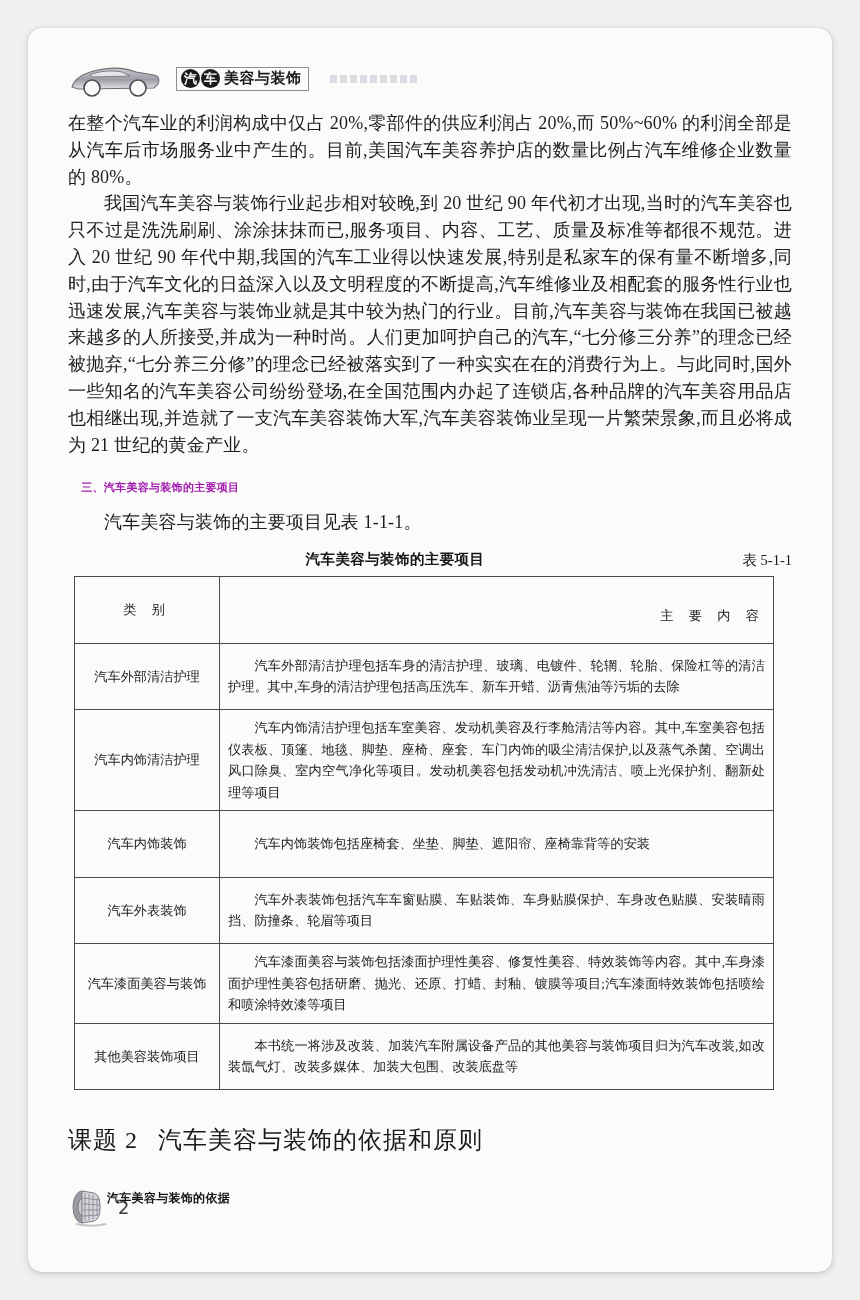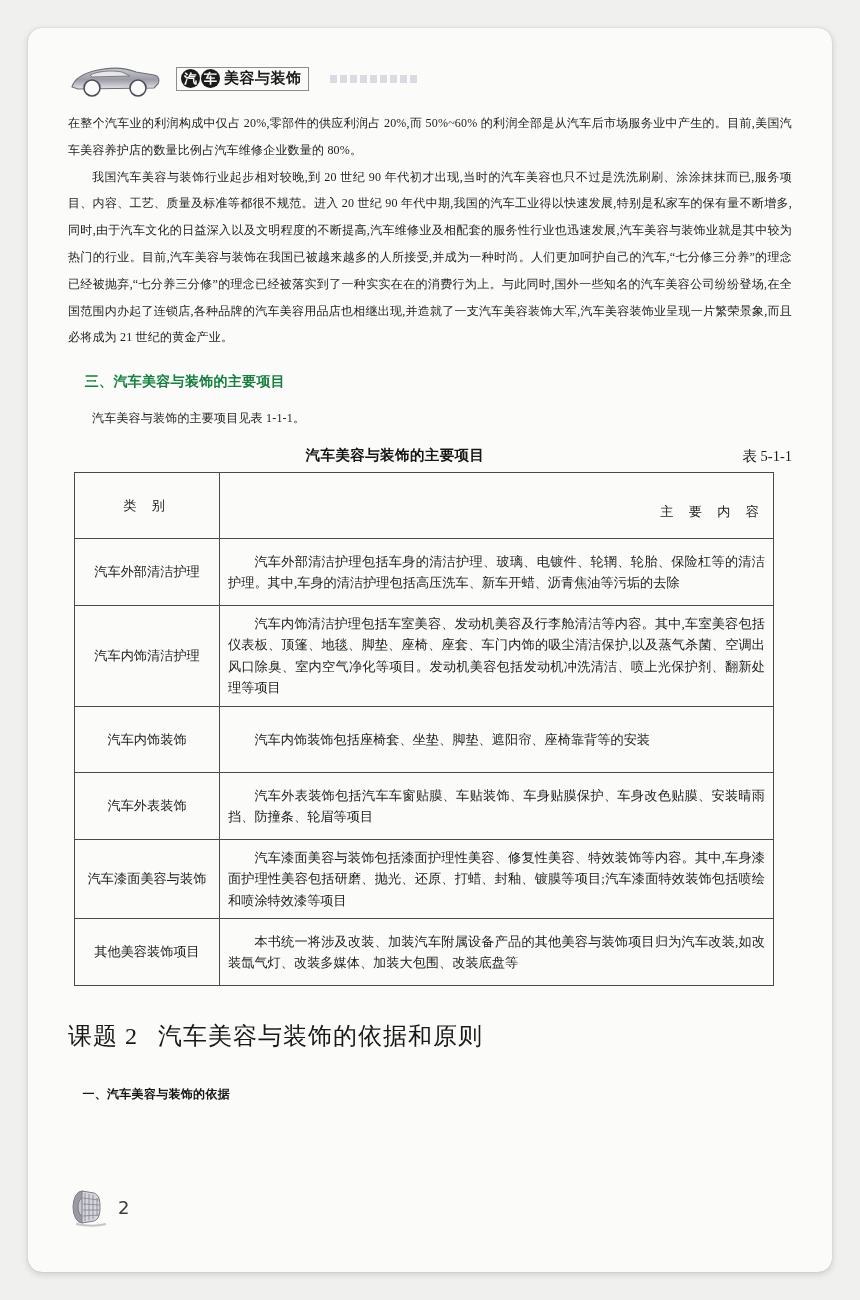--- a/index.html
+++ b/index.html
@@ -105,35 +105,35 @@
 
   
   .body-col {
     position: absolute;
     left: 40px;
     top: 82px;
     width: 724px;
   }
   p.para {
     margin: 0;
-    font-size: 12px;
+    font-size: 18px;
     line-height: 26.8px;
     color: #1d1d1d;
     text-align: justify;
     text-justify: inter-character;
     letter-spacing: 0.2px;
   }
   p.indent { text-indent: 2em; }
 
   h3.section-heading {
     margin: 22px 0 0 0;
     font-family: "DejaVu Sans", "Liberation Sans", sans-serif;
-    font-size: 14px;
-    font-weight: bold;
-    color: #15803d;
+    font-size: 11px;
+    font-weight: bold;
+    color: #a21caf;
     text-indent: 1.2em;
     letter-spacing: 0.3px;
   }
 
   .caption-row {
     position: relative;
     margin-top: 14px;
     height: 22px;
   }
   .table-caption {

